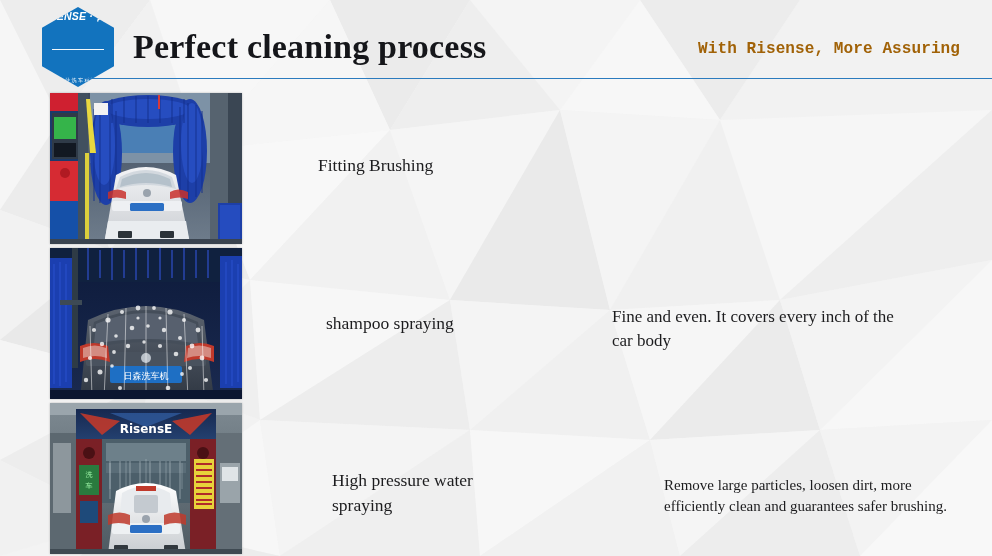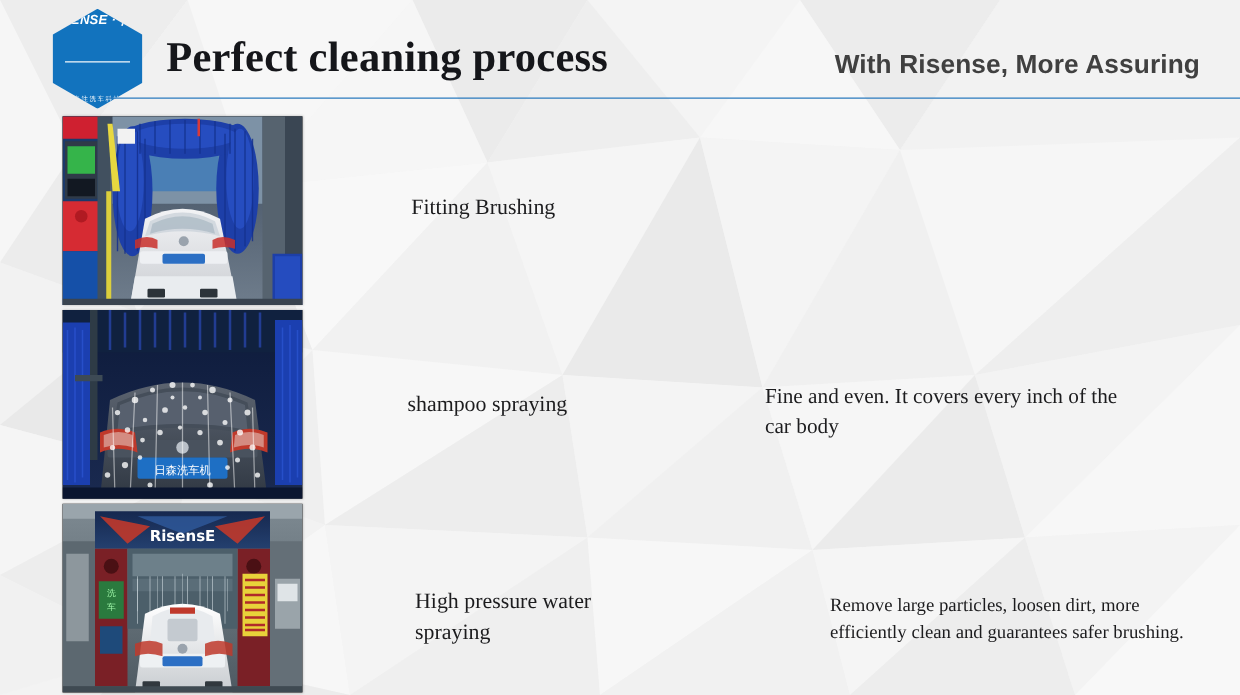--- a/index.html
+++ b/index.html
@@ -90,24 +90,24 @@
     font-size: 34px;
     color: #15161a;
     letter-spacing: .2px;
     white-space: nowrap;
   }
 
   .tagline {
     position: absolute;
     right: 32px;
     top: 40px;
-    font-family: Liberation Sans, sans-serif;
+    font-family: Liberation Mono, monospace;
     font-weight: bold;
-    font-size: 21px;
-    color: #404040;
+    font-size: 16px;
+    color: #a16207;
     white-space: nowrap;
     letter-spacing: .1px;
   }
 
   .header-rule {
     position: absolute;
     left: 85px;
     top: 78px;
     width: 907px;
     height: 1px;
@@ -451,21 +451,21 @@
           <rect x="0" y="146" width="192" height="5" fill="#3f4a52"></rect>
           <g stroke="#e3edf2" stroke-width=".8" opacity=".35">
             <path d="M60 60 L60 86 M76 58 L76 84 M96 56 L96 82 M116 58 L116 84 M132 60 L132 86"></path>
           </g>
         </svg>
       </div>
     </div>
   </div>
 
   <div class="textlayer">
-    <div class="tx tx-name" style="left:329px; top:153px;text-align:right;">Fitting Brushing</div>
+    <div class="tx tx-name" style="left:318px; top:153px;text-align:right;">Fitting Brushing</div>
 
     <div class="tx tx-name" style="left:326px; top:311px;">shampoo spraying</div>
     <div class="tx tx-desc" style="left:612px; top:305px;">Fine and even. It covers every inch of the
 car body</div>
 
     <div class="tx tx-name" style="left:332px; top:468px;">High pressure water
 spraying</div>
     <div class="tx tx-desc3" style="left:636px; top:475px;margin-left:28px;">Remove large particles, loosen dirt, more
 efficiently clean and guarantees safer brushing.</div>
   </div>

